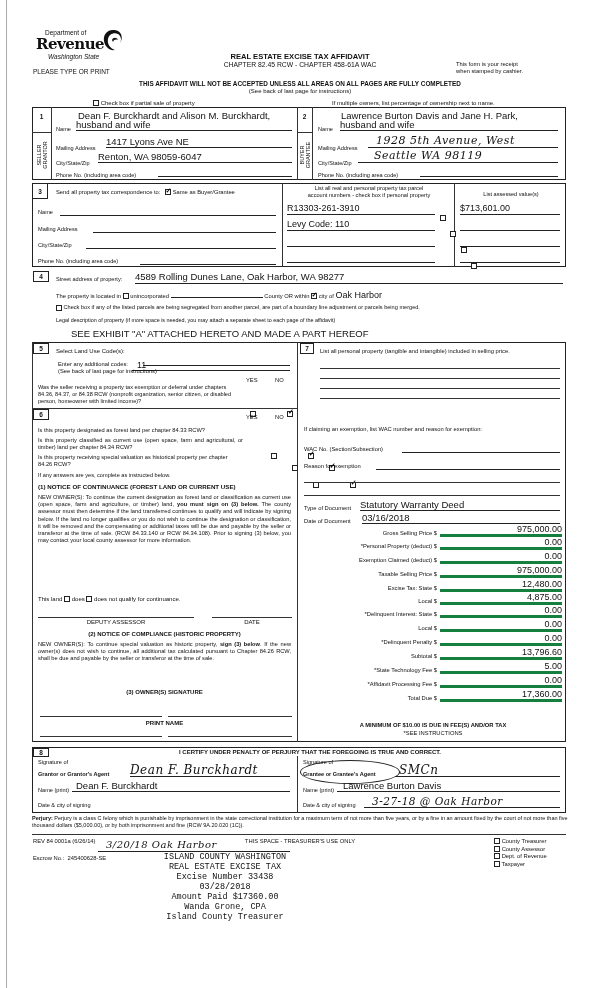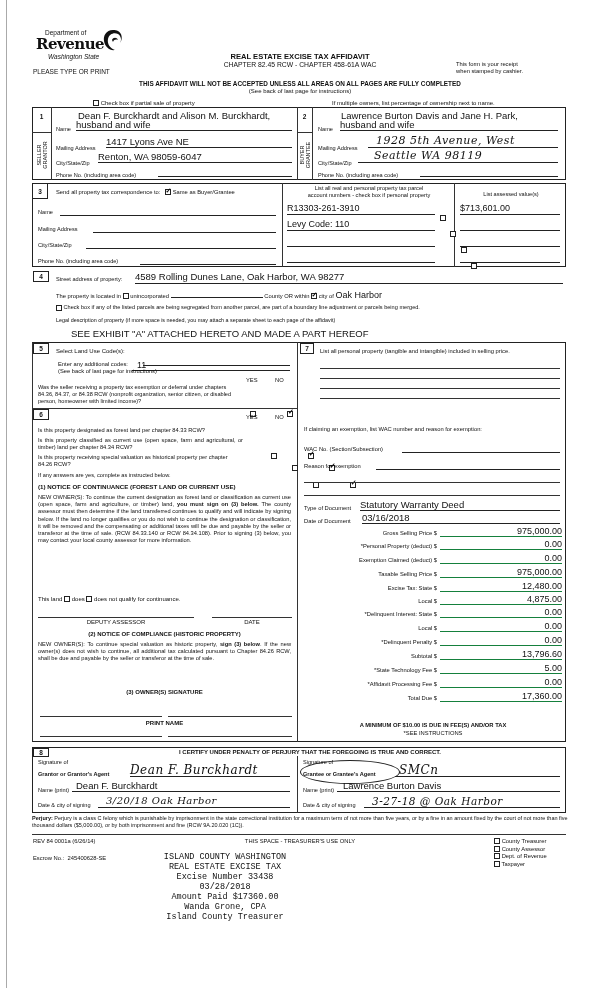--- a/index.html
+++ b/index.html
@@ -18,21 +18,21 @@
   .cb.checked::after { content: "\2713"; position: absolute; left: -0.5px; top: -3.5px; font-size: 7px; font-weight: bold; }
   .vline { border-left: 1px solid #333; }
   .hline { border-top: 1px solid #333; }
   .center { text-align: center; }
   .right { text-align: left; }
   .bold { font-weight: bold; }
   .para { font-size: 5.7px; line-height: 7.2px; text-align: justify; }
   .sideways { transform: rotate(-90deg); transform-origin: center; font-size: 5.5px; text-align: center; line-height: 6px; }
   .fee-row { position: absolute; left: 300px; width: 262px; height: 12px; }
   .fee-row .lbl { position: absolute; right: 125px; bottom: 1px; font-size: 5.8px; white-space: nowrap; }
-  .fee-row .val { position: absolute; left: 140px; width: 122px; bottom: 0; font-size: 9px; text-align: right; border-bottom: 1px solid #15803d; line-height: 10px; }
+  .fee-row .val { position: absolute; left: 140px; width: 122px; bottom: 0; font-size: 9px; text-align: right; border-bottom: 3px solid #15803d; line-height: 10px; }
   .stamp { font-family: Liberation Mono, monospace; font-size: 8.5px; line-height: 10px; text-align: center; }
 </style>
 </head>
 <body>
 
 
 
 
 <div class="abs" style="left:6px;top:0;width:1px;height:988px;background:#aaa;"></div>
 
@@ -318,21 +318,21 @@
 <div class="abs vline" style="left:297px;top:756px;height:57px;"></div>
 <div class="abs num" style="left:33px;top:748px;width:16px;height:9px;">8</div>
 <div class="abs center bold" style="left:60px;top:749px;width:500px;font-size:6px;">I CERTIFY UNDER PENALTY OF PERJURY THAT THE FOREGOING IS TRUE AND CORRECT.</div>
 
 <div class="abs tiny" style="left:38px;top:759px;">Signature of</div>
 <div class="abs tiny bold" style="left:38px;top:771px;">Grantor or Grantor's Agent</div>
 <div class="abs line hand" style="left:130px;top:763px;width:160px;height:14px;font-size:12px;">Dean F. Burckhardt</div>
 <div class="abs tiny" style="left:38px;top:787px;">Name (print)</div>
 <div class="abs line fill-lg" style="left:72px;top:780px;width:218px;height:12px;padding-left:4px;">Dean F. Burckhardt</div>
 <div class="abs tiny" style="left:38px;top:802px;">Date &amp; city of signing</div>
-<div class="abs line hand" style="left:98px;top:795px;width:192px;height:13px;padding-left:8px;font-size:10px;">3/20/18   Oak Harbor</div>
+<div class="abs line hand" style="left:98px;top:839px;width:192px;height:13px;padding-left:8px;font-size:10px;">3/20/18   Oak Harbor</div>
 
 <div class="abs tiny" style="left:303px;top:759px;">Signature of</div>
 <div class="abs tiny bold" style="left:303px;top:771px;">Grantee or Grantee's Agent</div>
 <div class="abs" style="left:300px;top:760px;width:100px;height:24px;border:1px solid #222;border-radius:50%;"></div>
 <div class="abs line hand" style="left:395px;top:763px;width:165px;height:14px;font-size:12px;padding-left:4px;">SMCn</div>
 <div class="abs tiny" style="left:303px;top:787px;">Name (print)</div>
 <div class="abs line fill-lg" style="left:337px;top:780px;width:223px;height:12px;padding-left:6px;">Lawrence Burton Davis</div>
 <div class="abs tiny" style="left:303px;top:802px;">Date &amp; city of signing</div>
 <div class="abs line hand" style="left:364px;top:795px;width:196px;height:13px;padding-left:8px;font-size:10.5px;">3-27-18 @ Oak Harbor</div>
 

